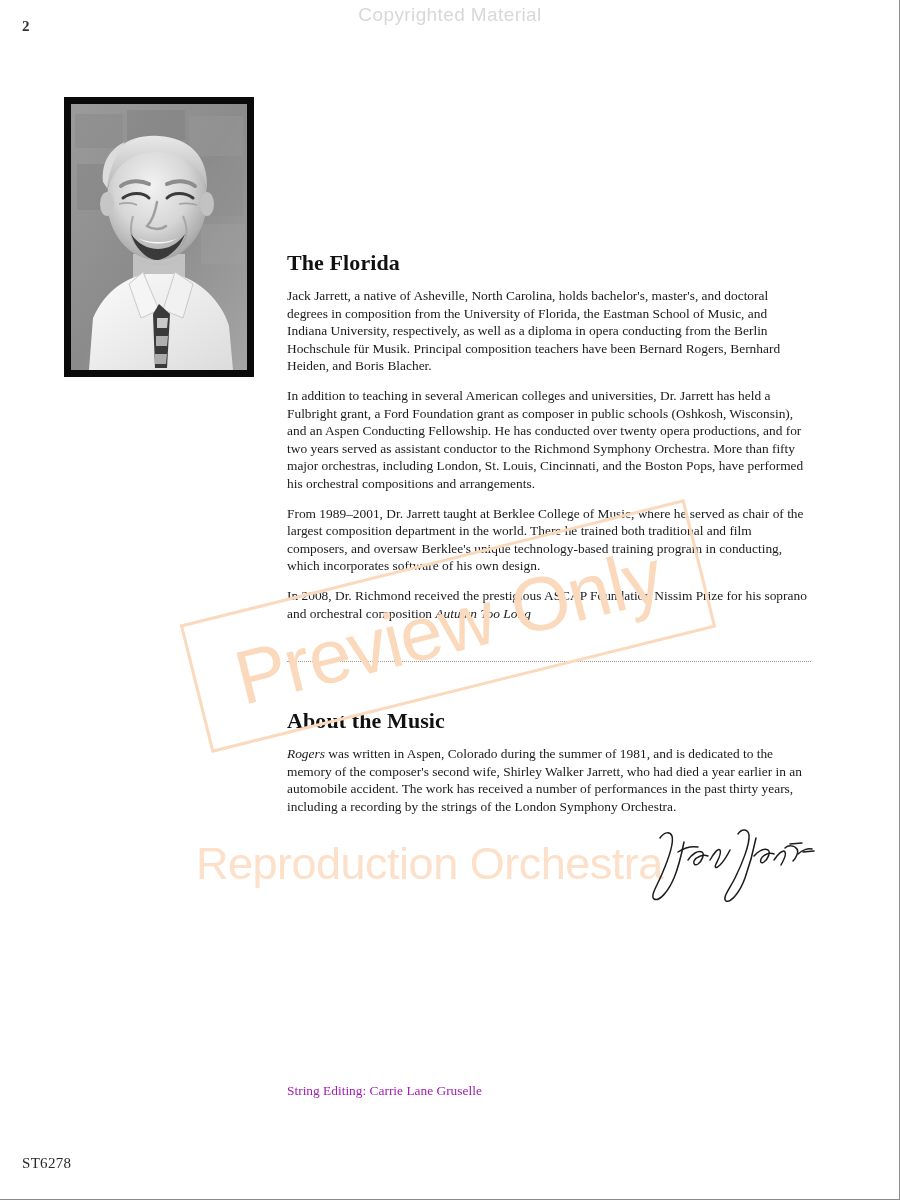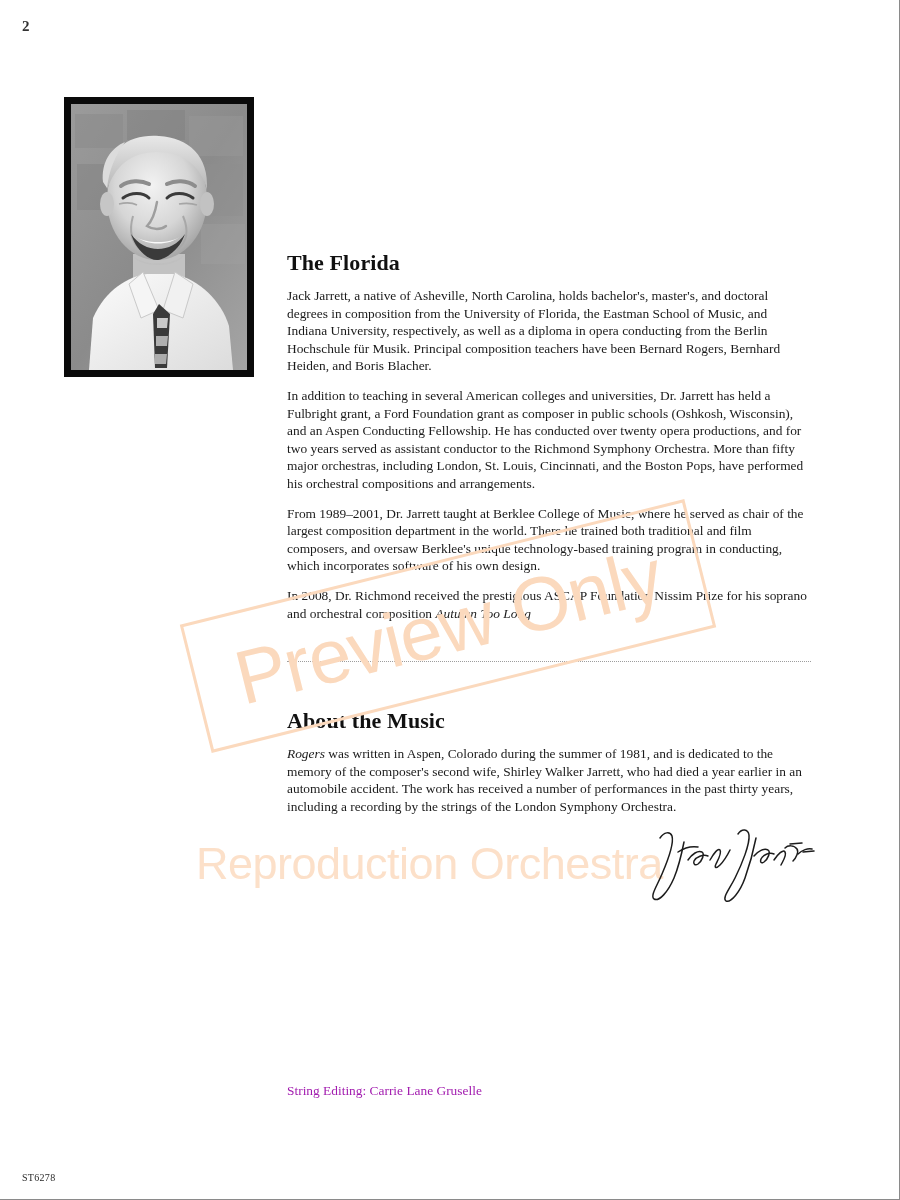--- a/index.html
+++ b/index.html
@@ -121,24 +121,23 @@
     font-family: "Liberation Serif", serif;
     font-size: 13.4px;
     color: #a21caf;
   }
 
   .catalog-number {
     position: absolute;
     left: 22px;
     top: 1155px;
     font-family: "Liberation Serif", serif;
-    font-size: 10px;
+    font-size: 15px;
     color: #2a2a2a;
     letter-spacing: 0.3px;
-    margin-top: 17px;
   }
 
   
   .wm-preview {
     position: absolute;
     left: 188px;
     top: 560px;
     width: 520px;
     height: 132px;
     transform: rotate(-14deg);
@@ -182,20 +181,21 @@
     height: 78px;
     pointer-events: none;
   }
   .signature svg { display: block; width: 100%; height: 100%; }
 </style>
 </head>
 <body>
 
 <div class="page">
 
+  <div class="copyright-header">Copyrighted Material</div>
 
   <div class="page-number">2</div>
 
   <div class="portrait-frame">
     <div class="portrait-inner">
       <svg viewBox="0 0 176 266" preserveAspectRatio="none" aria-hidden="true">
         <defs>
           <linearGradient id="bgwall" x1="0" y1="0" x2="1" y2="1">
             <stop offset="0%" stop-color="#9b9b9b"></stop>
             <stop offset="50%" stop-color="#8b8b8b"></stop>

